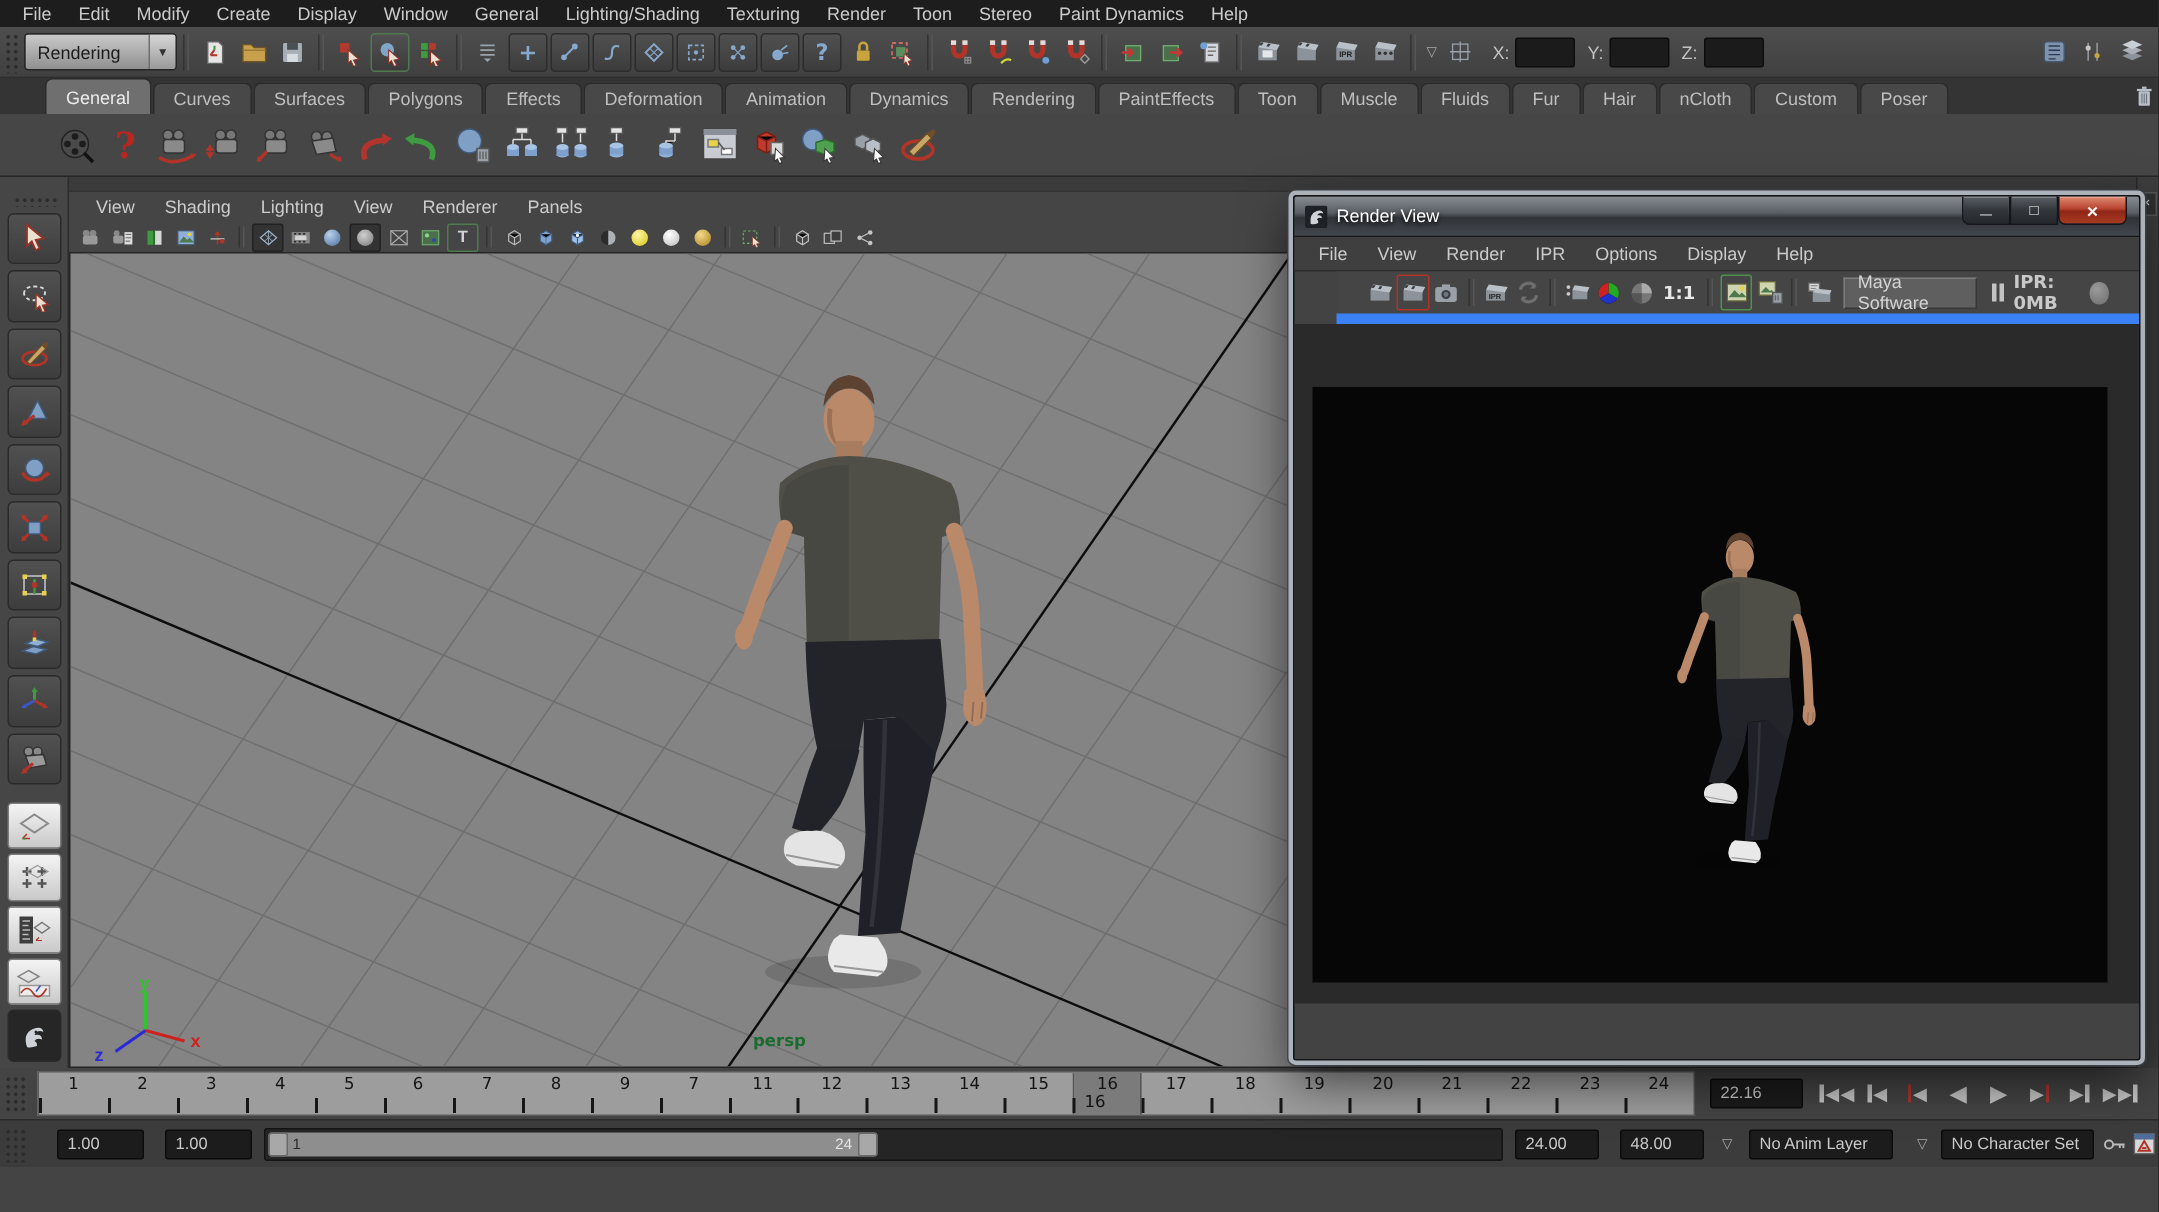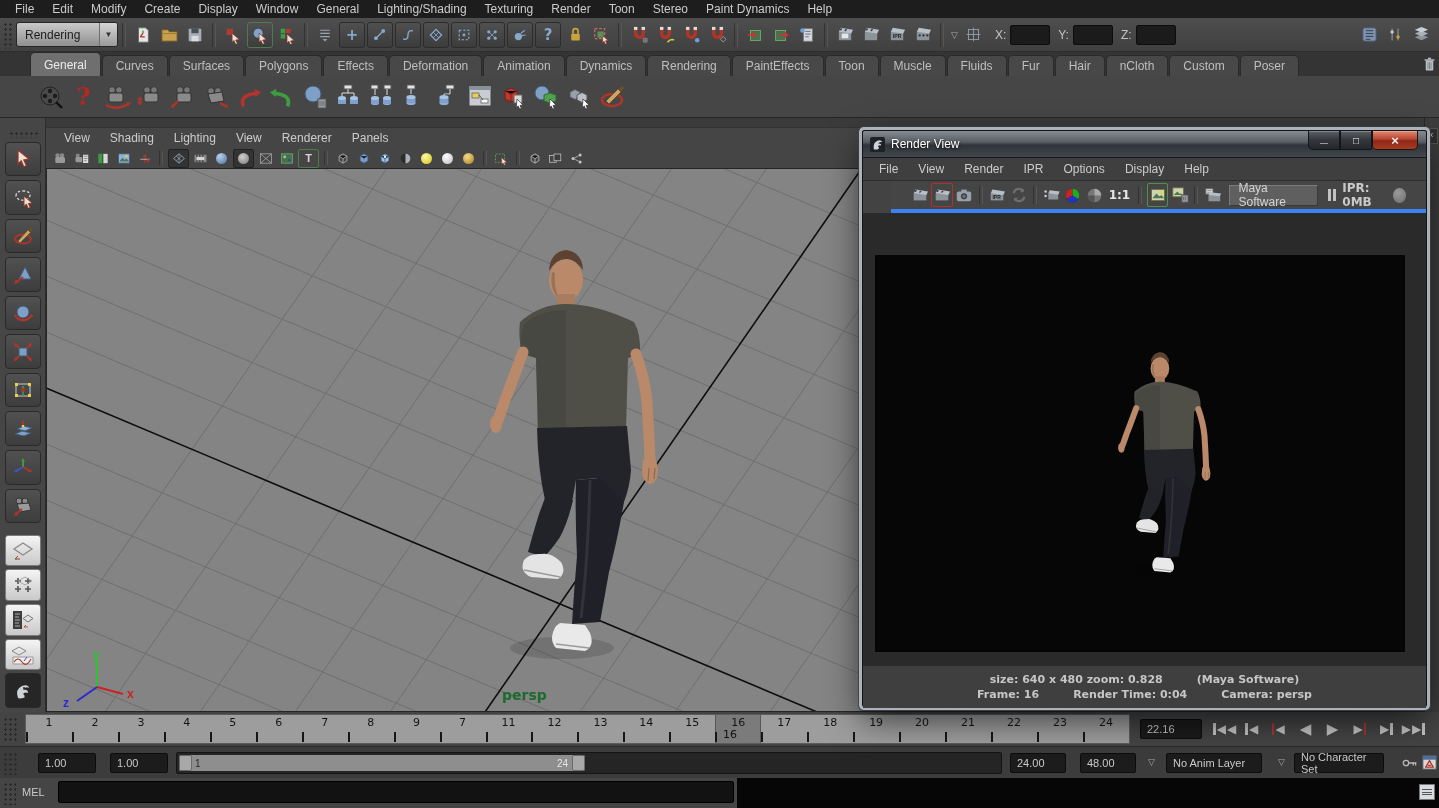--- a/index.html
+++ b/index.html
@@ -40,36 +40,36 @@
   .layoutbtn{width:34px;height:31px;margin-bottom:3px;background:linear-gradient(#f4f4f4,#c9c9c9);border:1px solid #7c7c7c;border-radius:3px;display:flex;align-items:center;justify-content:center;}
   .viewport{position:absolute;left:46px;top:0;width:1379px;height:594px;background:#454545;}
   .vp-grip{height:9px;background:#3b3b3b;border-bottom:1px solid #333;}
   .vp-menus{height:20px;display:flex;align-items:center;padding-left:8px;}
   .vp-menus .mi{padding:0 10px;font-size:12px;color:#cccccc;}
   .vp-icons{height:20px;display:flex;align-items:center;padding-left:4px;border-bottom:1px solid #2b2b2b;}
   .vpi{width:19px;height:17px;margin:0 1px;display:flex;align-items:center;justify-content:center;border-radius:2px;}
   .vpi.on{background:#333;border:1px solid #222;}
   .vpi .dot{width:11px;height:11px;border-radius:50%;}
   .vp-canvas{position:absolute;left:0;top:50px;width:1379px;height:544px;background:#848484;border:1px solid #252525;box-sizing:border-box;overflow:hidden;}
-  .persp-label{position:absolute;left:455px;top:518px;font-size:14px;font-weight:bold;font-family:"DejaVu Sans",sans-serif;}
+  .persp-label{position:absolute;left:455px;top:518px;font-size:11px;font-weight:bold;font-family:"DejaVu Sans",sans-serif;}
   .right-strip{position:absolute;right:0;top:0;width:14px;height:594px;background:#3d3d3d;border-left:1px solid #292929;}
   .panel-close{position:absolute;right:1px;top:10px;width:12px;height:14px;background:#2f2f2f;border:1px solid #555;color:#c5c5c5;font-size:9px;line-height:13px;text-align:center;}
   
   .rwin{position:absolute;left:862px;top:130px;width:563px;height:575px;background:#434343;border:1px solid #121416;
         box-shadow:0 0 0 3px rgba(185,191,198,.9),0 0 0 4px rgba(60,64,68,.8),0 12px 34px rgba(0,0,0,.65);border-radius:2px;z-index:40;}
   .rtitle{height:26px;background:linear-gradient(#878c93 0%,#595e65 42%,#303439 55%,#42474d 100%);display:flex;align-items:center;padding-left:7px;gap:6px;border-bottom:1px solid #17191c;border-radius:2px 2px 0 0;}
   .rtitle .t{color:#fff;font-size:12px;text-shadow:0 1px 3px rgba(0,0,0,.9);}
   .capbtns{position:absolute;right:8px;top:0;display:flex;}
   .cap{width:30px;height:18px;border:1px solid #14161a;border-top:none;display:flex;align-items:center;justify-content:center;color:#f2f2f2;font-size:10px;background:linear-gradient(#5a6066,#33373c 50%,#24272b);box-shadow:inset 0 1px 0 rgba(255,255,255,.25);}
   .cap.close{width:44px;background:linear-gradient(#e08a70,#b84431 45%,#8f2617 55%,#a93b22);border-radius:0 0 5px 5px;font-weight:bold;}
   .cap.minb{border-radius:0 0 0 5px;}
   .cap.maxb{border-radius:0;}
   .rmenus{height:22px;background:#3f3f3f;border-bottom:1px solid #2d2d2d;display:flex;align-items:center;padding-left:6px;}
   .rmenus .mi{padding:0 10px;font-size:12px;color:#cbcbcb;}
-  .rtools{height:28px;background:#454545;border-bottom:4px solid #3b82f6;display:flex;align-items:center;padding:0 18px;margin-left:28px;}
+  .rtools{height:28px;background:#454545;border-bottom:7px solid #3b82f6;display:flex;align-items:center;padding:0 18px;margin-left:28px;}
   .rti{width:23px;height:22px;margin:0 1px;display:flex;align-items:center;justify-content:center;border-radius:2px;}
   .rti.sel{border:1px solid #b03228;}
   .ratio{color:#e8e8e8;font-size:12px;font-weight:bold;font-family:"DejaVu Sans",sans-serif;margin:0 4px;}
   .sw-btn{width:104px;height:21px;background:#5f5f5f;border:1px solid #7b7b7b;border-bottom-color:#383838;border-right-color:#383838;color:#d4d4d4;font-size:12px;display:flex;align-items:center;padding-left:8px;margin-left:6px;box-sizing:border-box;}
   .pausebars{display:flex;gap:2px;margin:0 6px 0 10px;}
   .pausebars i{width:3px;height:12px;background:#c2c2c2;}
   .iprtxt{color:#c9c9c9;font-size:12px;font-weight:bold;font-family:"DejaVu Sans",sans-serif;}
   .rimg{position:relative;height:453px;background:#2a2a2a;overflow:hidden;}
   .rblack{position:absolute;left:12px;top:42px;width:530px;height:397px;background:#060606;}
   .rstatus{height:42px;background:#3f3f3f;display:flex;flex-direction:column;align-items:center;justify-content:center;gap:2px;
@@ -1030,31 +1030,20 @@
       <span class="iprtxt">IPR: 0MB</span>
       <div style="flex:1"></div>
       <div style="width:15px;height:15px;border-radius:50%;background:radial-gradient(circle at 38% 32%,#9a9a9a,#6e6e6e);margin-right:2px;"></div>
     </div>
     <div class="rimg">
       <div class="rblack"></div>
       <svg width="530" height="397" viewBox="877 253 530 397" style="position:absolute;left:12px;top:42px;">
         <use href="#figure" transform="translate(850.6 212.5) scale(0.55)"></use>
       </svg>
     </div>
-    <div class="rstatus">
-      <div class="row">
-        <span>size: 640 x 480 zoom: 0.828</span>
-        <span>(Maya Software)</span>
-      </div>
-      <div class="row">
-        <span>Frame: 16</span>
-        <span>Render Time: 0:04</span>
-        <span>Camera: persp</span>
-      </div>
-    </div>
   </div>
 
   <div class="timeline">
     <div class="tl-grip grip"></div>
     <div class="ruler">
 
     <div class="fcell">1</div>
         <div class="fcell">2</div>
         <div class="fcell">3</div>
         <div class="fcell">4</div>
@@ -1127,38 +1116,26 @@
         <span class="rs1">1</span>
         <span class="rs24">24</span>
         <div class="rsh"></div>
       </div>
     </div>
     <div class="nfield" style="left:1010px;width:56px;">24.00</div>
     <div class="nfield" style="left:1080px;width:56px;">48.00</div>
     <span class="caret" style="left:1148px;">▽</span>
     <div class="nfield" style="left:1166px;width:96px;">No Anim Layer</div>
     <span class="caret" style="left:1278px;">▽</span>
-    <div class="nfield" style="left:1294px;width:90px;">No Character Set</div>
+    <div class="nfield" style="left:1294px;width:102px;">No Character Set</div>
     <svg width="16" height="12" viewBox="0 0 20 14" style="position:absolute;left:1402px;top:10px;">
         <circle cx="5" cy="7" r="3.4" fill="none" stroke="#b9b9b9" stroke-width="1.6"></circle>
         <path d="M8 7h10M14 7v3M17 7v3" stroke="#b9b9b9" stroke-width="1.6"></path>
       </svg>
     <svg width="15" height="15" viewBox="0 0 16 16" style="position:absolute;left:1422px;top:8px;">
         <rect x="1" y="1" width="14" height="14" fill="#d8d8d8" stroke="#666"></rect>
         <rect x="1" y="1" width="14" height="4" fill="#4c6f9c"></rect>
         <path d="M4 13L8 6l4 7zM6.5 11h3" stroke="#b03528" fill="none" stroke-width="1.4"></path>
       </svg>
   </div>
 
-  <div class="melbar">
-    <div class="mel-grip grip"></div>
-    <span class="mel-label">MEL</span>
-    <input class="mel-input" value="" style="">
-    <div class="mel-output">
-      <div class="script-icon">
-          <i></i>
-          <i></i>
-          <i></i>
-        </div>
-    </div>
-  </div>
 
 </div>
 
 </body></html>

